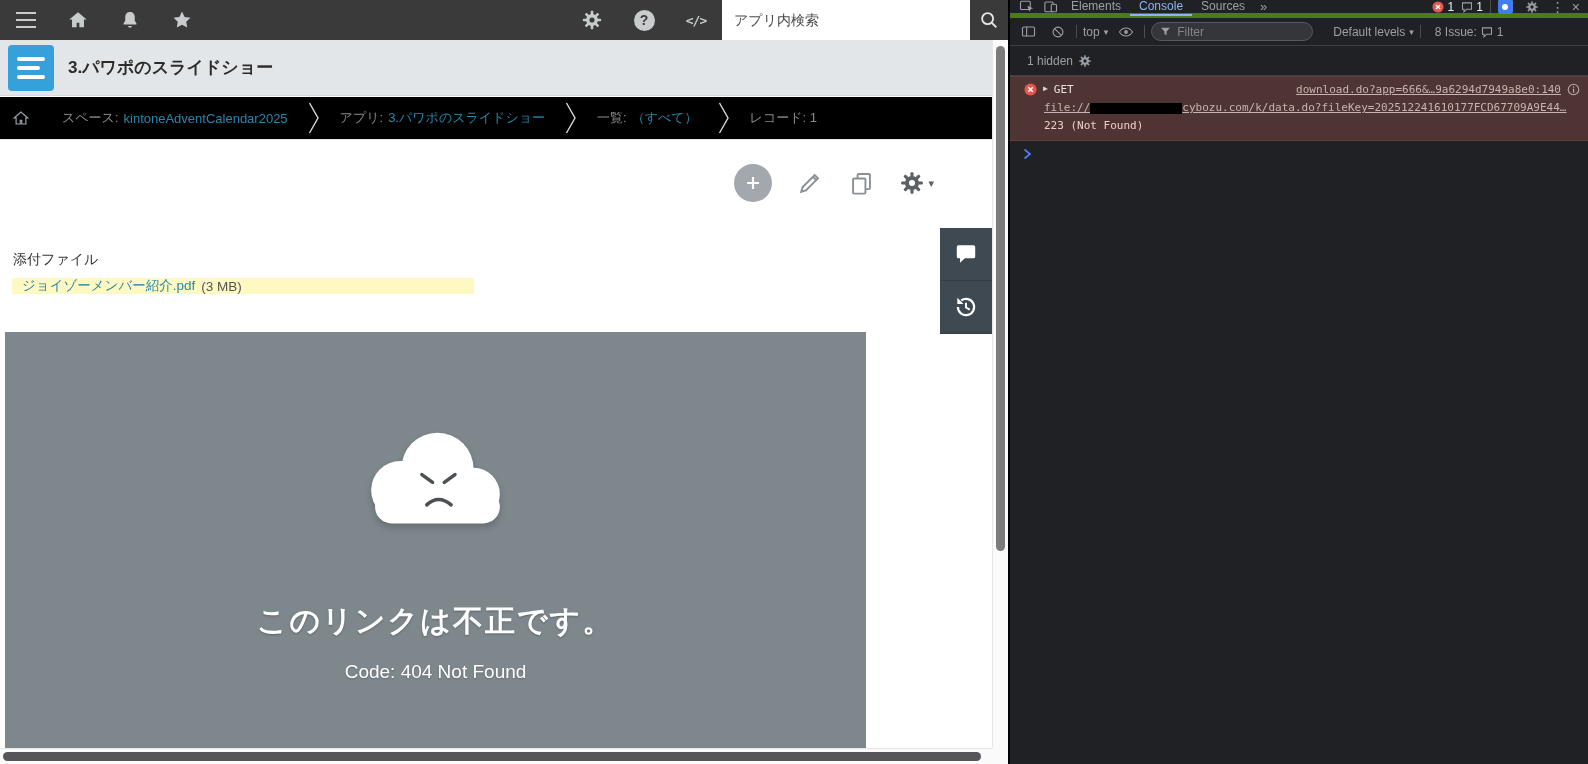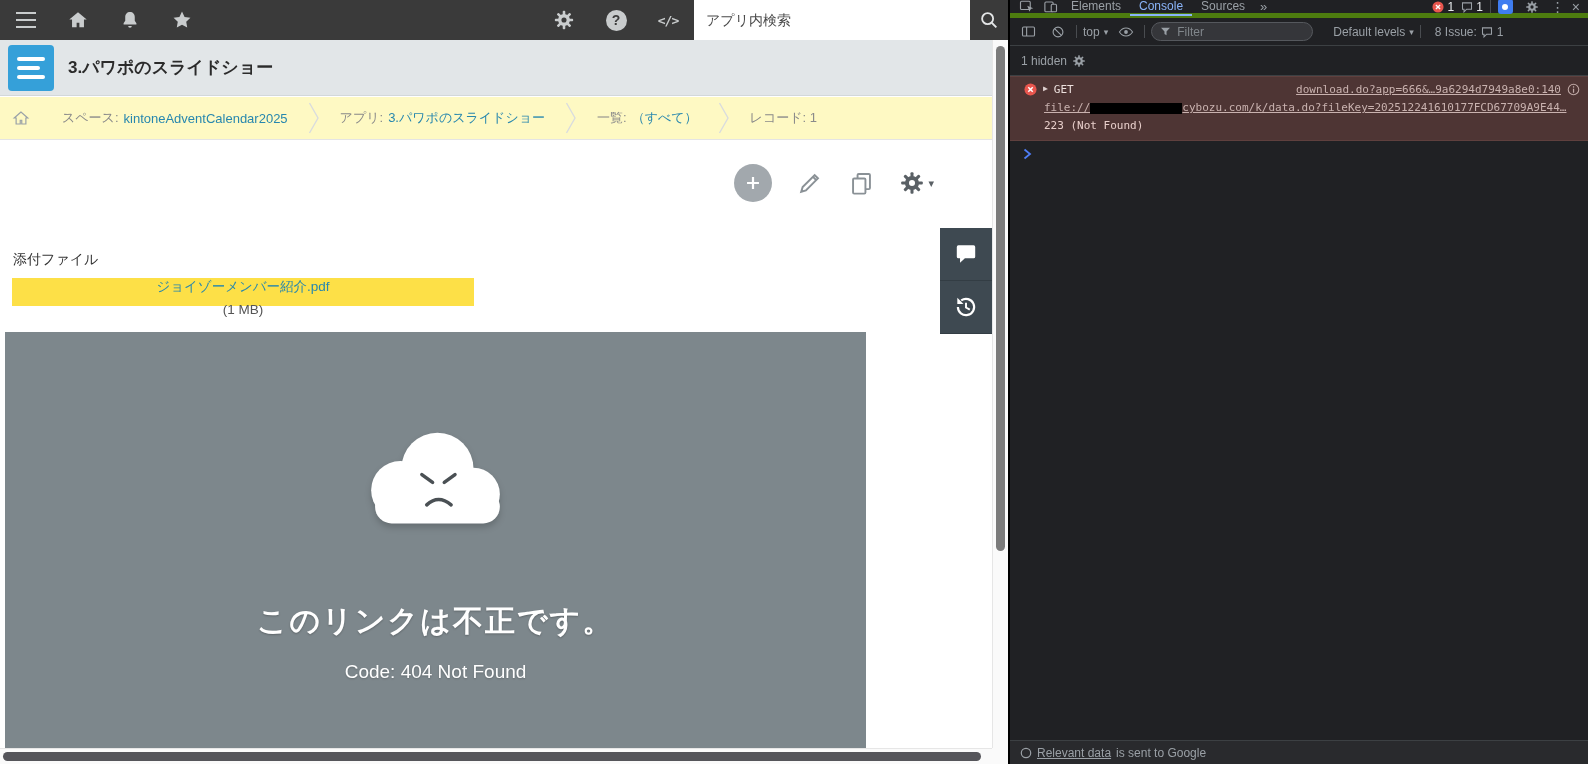--- a/index.html
+++ b/index.html
@@ -11,43 +11,43 @@
   .kintone { position:absolute; left:0; top:0; width:1008px; height:764px; background:#fff; overflow:hidden; }
 
   .kt-topbar { position:absolute; left:0; top:0; width:100%; height:40px; background:#3a3a3a; display:flex; align-items:center; }
   .kt-ib { width:52px; height:40px; display:flex; align-items:center; justify-content:center; background:none; border:none; cursor:pointer; }
   .hamburger { position:relative; width:20px; height:2.5px; background:#c9cccd; display:block; }
   .hamburger::before, .hamburger::after { content:""; position:absolute; left:0; width:20px; height:2.5px; background:#c9cccd; }
   .hamburger::before { top:-7px; } .hamburger::after { top:7px; }
   .kt-topbar-right { margin-left:auto; display:flex; align-items:center; height:40px; }
   .kt-help-glyph { width:21px; height:21px; border-radius:50%; background:#c9cccd; color:#3a3a3a; font-size:14px; font-weight:bold; text-align:center; line-height:21px; }
   .kt-code-glyph { color:#c9cccd; font-family:"DejaVu Sans Mono",monospace; font-size:13px; font-weight:bold; letter-spacing:-1px; }
-  .kt-search { width:276px; height:40px; border:none; background:#fff; padding:0 12px; font-size:14px; color:#7f1d1d; outline:none; }
+  .kt-search { width:248px; height:40px; border:none; background:#fff; padding:0 12px; font-size:14px; color:#7f1d1d; outline:none; }
   .kt-search::placeholder { color:#4a4a4a; }
   .kt-mag-btn { width:38px; }
 
   .kt-app-header { position:absolute; top:40px; left:0; width:100%; height:56px; background:#e2e6e8; border-bottom:1px solid #d3d8da; display:flex; align-items:center; padding-left:8px; }
   .kt-app-icon { width:46px; height:46px; border-radius:4px; background:#35a0d9; display:flex; flex-direction:column; justify-content:center; gap:5px; padding:0 9px; cursor:pointer; }
   .kt-app-icon span { height:4px; background:#fff; border-radius:2px; }
   .kt-app-icon span:nth-child(2) { width:82%; }
   .kt-app-title { font-size:17px; font-weight:bold; color:#2b2b2b; margin-left:14px; }
 
-  .kt-breadcrumb { position:absolute; top:97px; left:0; width:100%; height:43px; background:#fef9c3; border-bottom:1px solid #e4e4e4; display:flex; align-items:center; font-size:13px; color:#8a8a8a; }
+  .kt-breadcrumb { position:absolute; top:97px; left:0; width:100%; height:43px; background:#000000; border-bottom:1px solid #e4e4e4; display:flex; align-items:center; font-size:13px; color:#8a8a8a; }
   .kt-bc-home { width:42px; display:flex; justify-content:center; cursor:pointer; }
   .kt-bc-item { padding:0 20px; display:flex; gap:5px; white-space:nowrap; align-items:center; cursor:default; }
   .kt-bc-link { color:#2787ae; cursor:pointer; }
   .kt-bc-sep { display:flex; align-items:center; }
 
   .kt-record-toolbar { position:absolute; top:140px; left:0; width:992px; height:86px; background:#fff; display:flex; align-items:center; justify-content:flex-end; gap:24px; padding-right:58px; }
   .kt-tb-btn { background:none; border:none; display:flex; align-items:center; gap:3px; cursor:pointer; }
   .kt-plus-btn { width:38px; height:38px; border-radius:50%; background:#a2a8ad; display:flex; align-items:center; justify-content:center; border:none; cursor:pointer; }
   .kt-caret { font-size:11px; color:#5a6065; }
 
   .kt-attachment-label { position:absolute; top:251px; left:13px; font-size:14px; color:#333; }
-  .kt-file-box { position:absolute; top:278px; left:12px; width:462px; height:28px; background:#fde047; display:flex; align-items:center; padding:0 10px; font-size:13.5px; gap:6px;flex-direction:column; }
+  .kt-file-box { position:absolute; top:278px; left:12px; width:462px; height:16px; background:#fef9c3; display:flex; align-items:center; padding:0 10px; font-size:13.5px; gap:6px; }
   .kt-file-link { color:#2787ae; cursor:pointer; }
   .kt-file-size { color:#555; }
 
   .kt-error-panel { position:absolute; top:332px; left:5px; width:861px; height:440px; background:#7d878c; text-align:center; }
   .kt-cloud { margin-top:80px; filter:drop-shadow(0 4px 3px rgba(0,0,0,.18)); }
   .kt-error-title { margin-top:50px; font-size:30px; font-weight:bold; color:#fff; letter-spacing:2px; text-shadow:0 1px 2px rgba(0,0,0,.25); }
   .kt-error-code { margin-top:19px; font-size:19px; color:#fff; text-shadow:0 1px 2px rgba(0,0,0,.2); }
   .kt-error-back { margin-top:64px; font-size:15px; font-weight:bold; color:#fff; cursor:pointer; display:inline-block; }
 
   .kt-side-tabs { position:absolute; top:228px; left:940px; width:52px; }
@@ -75,21 +75,21 @@
   .dt-glyph { color:#9aa0a6; font-size:14px; cursor:pointer; }
 
   .dt-toolbar { height:28px; display:flex; align-items:center; border-bottom:1px solid #3c4043; padding:0 6px; gap:6px; }
   .dt-drop { display:flex; align-items:center; gap:4px; color:#9aa0a6; cursor:pointer; white-space:nowrap; }
   .dt-drop .dt-caret { font-size:9px; }
   .dt-filter { display:flex; align-items:center; gap:6px; background:#35363a; border:1px solid #55585d; border-radius:10px; height:19px; padding:0 8px; width:162px; }
   .dt-filter input { background:transparent; border:none; color:#e8eaed; font-size:12px; width:115px; outline:none; }
   .dt-filter input::placeholder { color:#80868b; }
   .dt-issues { display:flex; align-items:center; gap:4px; margin-left:8px; cursor:pointer; white-space:nowrap; }
 
-  .dt-hidden-row { height:30px; display:flex; align-items:center; gap:0; padding:0 11px; border-bottom:1px solid #3c4043; color:#9aa0a6; }
+  .dt-hidden-row { height:30px; display:flex; align-items:center; gap:0; padding:0 17px; border-bottom:1px solid #3c4043; color:#9aa0a6; }
 
   .dt-error { background:#4e3534; border-top:1px solid #5f403e; border-bottom:1px solid #5f403e; font-family:"DejaVu Sans Mono",monospace; font-size:11px; color:#e8d0cd; padding:4px 8px 6px 14px; line-height:1.55; }
   .dt-error-line1 { display:flex; align-items:center; gap:6px; }
   .dt-disclosure { font-size:8px; color:#ddcfcd; }
   .dt-method { color:#ece0dd; }
   .dt-error-link { color:#c9b2af; text-decoration:underline; cursor:pointer; }
   .dt-error-line1 .dt-error-link { margin-left:auto; }
   .dt-error-line2 { padding-left:20px; margin-top:1px; }
   .dt-error-status { padding-left:20px; margin-top:1px; color:#e8cfcb; }
   .redacted { display:inline-block; width:92px; height:11px; background:#000; vertical-align:middle; }
@@ -232,21 +232,21 @@
           </g>
           <circle cx="12" cy="12" r="2.8" fill="#fff"></circle>
         </svg>
         <span class="kt-caret">▾</span>
       </button>
     </div>
 
     <div class="kt-attachment-label">添付ファイル</div>
     <div class="kt-file-box">
       <a class="kt-file-link">ジョイゾーメンバー紹介.pdf</a>
-      <span class="kt-file-size">(1 MB)</span>
+      <span class="kt-file-size">(3 MB)</span>
     </div>
 
     <div class="kt-error-panel">
       <svg class="kt-cloud" width="195" height="135" viewBox="0 0 200 138">
         <g fill="#ffffff">
           <circle cx="64" cy="80" r="30"></circle>
           <circle cx="102" cy="58" r="37"></circle>
           <circle cx="139" cy="84" r="27"></circle>
           <rect x="38" y="80" width="128" height="34" rx="17"></rect>
         </g>
@@ -421,21 +421,14 @@
       </div>
       <div class="dt-error-status">223 (Not Found)</div>
     </div>
 
     <div class="dt-prompt">
       <svg width="9" height="12" viewBox="0 0 9 12">
           <path d="M1.5 1.5l5.5 4.5-5.5 4.5" fill="none" stroke="#4e7df6" stroke-width="1.8"></path>
         </svg>
     </div>
 
-    <div class="dt-footer">
-      <svg width="12" height="12" viewBox="0 0 14 14">
-          <circle cx="7" cy="7" r="5.5" fill="none" stroke="#9aa0a6" stroke-width="1.4"></circle>
-        </svg>
-      <a class="link">Relevant data</a>
-      <span>is sent to Google</span>
-    </div>
   </div>
 </div>
 
 </body></html>

